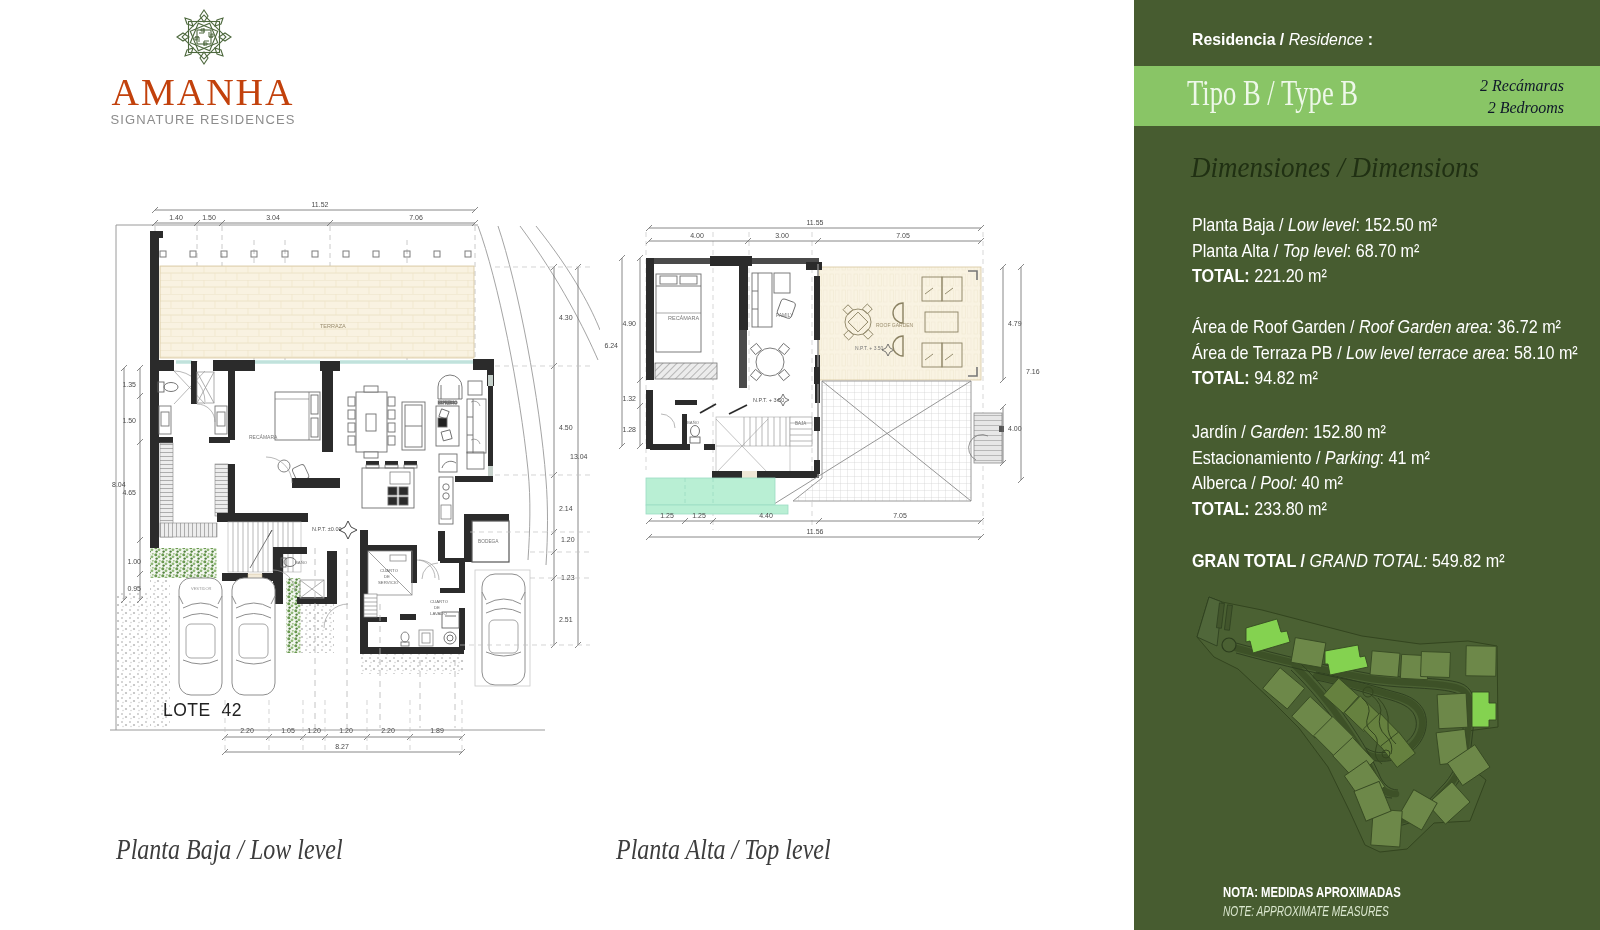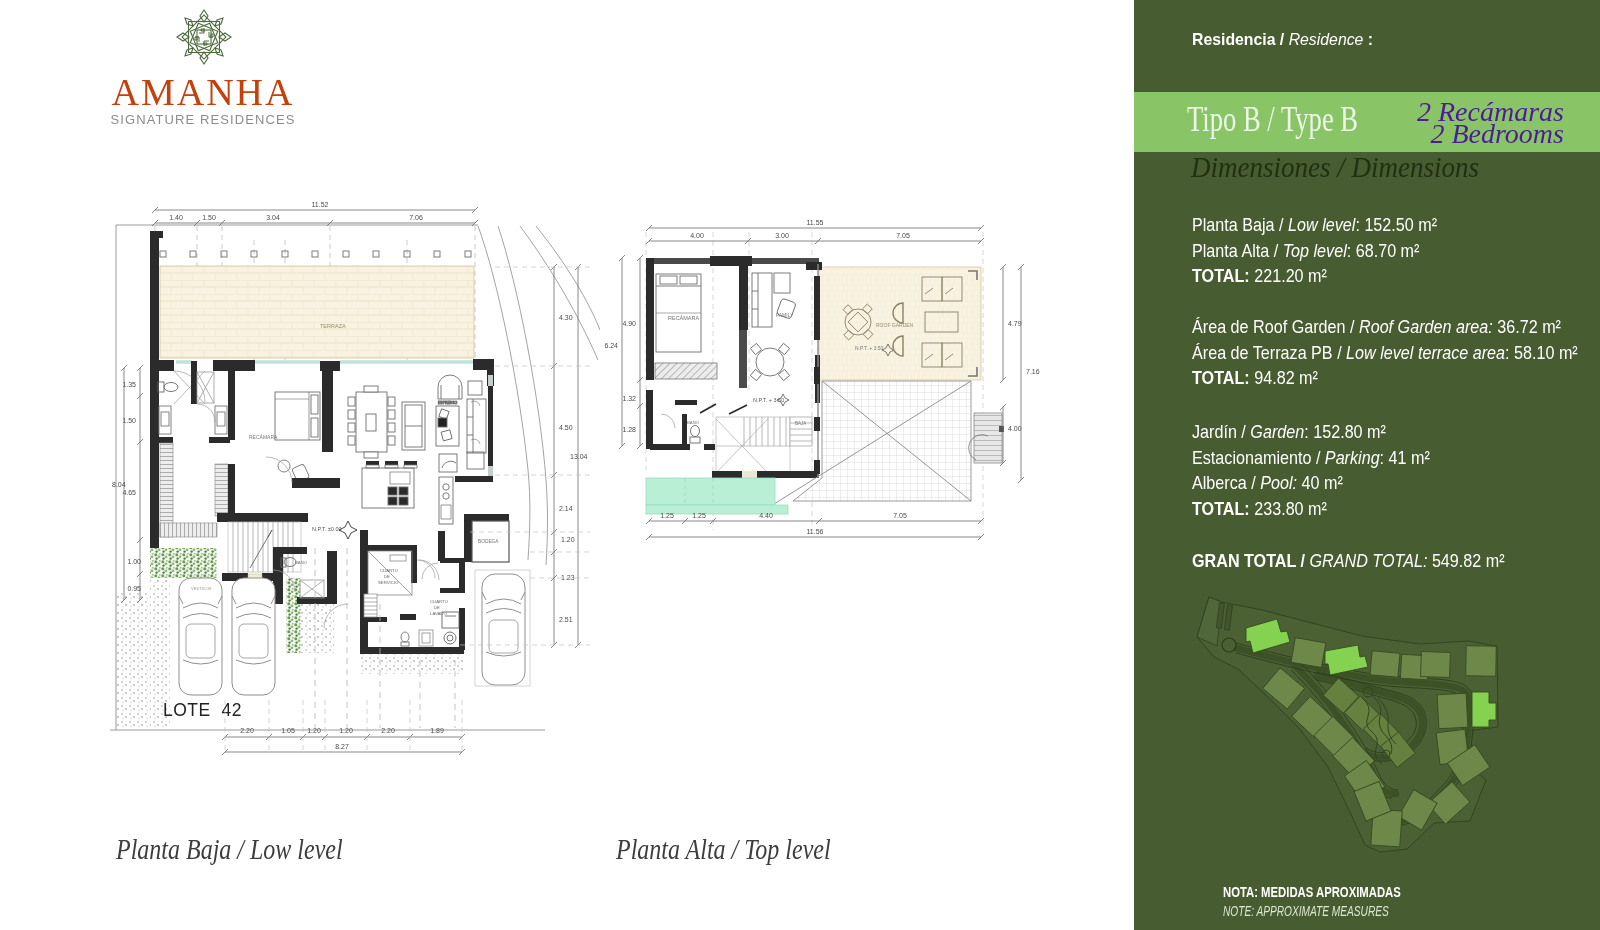--- a/index.html
+++ b/index.html
@@ -2,23 +2,23 @@
 <html><head>
 <meta charset="utf-8">
 <style>
 html,body{margin:0;padding:0;background:#fff;}
 .page{position:relative;width:1600px;height:930px;background:#ffffff;overflow:hidden;font-family:"Liberation Sans",sans-serif;}
 .abs{position:absolute;}
 
 .panel{position:absolute;left:1134px;top:0;width:466px;height:930px;background:#475c30;}
 .res{position:absolute;left:58px;top:30px;color:#fff;font-size:17px;font-weight:bold;white-space:nowrap;transform:scaleX(0.93);transform-origin:0 0;}
 .res i{font-weight:normal;font-style:italic;}
-.banner{position:absolute;left:0;top:66px;width:466px;height:60px;background:#89c566;margin-top:26px;}
+.banner{position:absolute;left:0;top:66px;width:466px;height:60px;background:#89c566;}
 .banner .tipo{position:absolute;left:53px;top:8px;font-family:"Liberation Serif",serif;font-size:35px;color:#eef8e9;transform:scaleX(0.76);transform-origin:0 0;white-space:nowrap;}
-.banner .rooms{position:absolute;right:36px;top:9px;text-align:right;font-family:"Liberation Serif",serif;font-style:italic;font-size:28px;line-height:22px;color:#4c1d95;}
+.banner .rooms{position:absolute;right:36px;top:9px;text-align:right;font-family:"Liberation Serif",serif;font-style:italic;font-size:16px;line-height:22px;color:#0f172a;}
 .dimh{position:absolute;left:57px;top:150px;font-family:"Liberation Serif",serif;font-style:italic;font-size:30px;color:#203013;transform:scaleX(0.9);transform-origin:0 0;white-space:nowrap;}
 .body{position:absolute;left:58px;top:212px;color:#fff;font-size:19px;line-height:25.5px;white-space:nowrap;transform:scaleX(0.85);transform-origin:0 0;}
 .body b{font-weight:bold;}
 .body i{font-style:italic;}
 .gap{height:25.5px;}
 .note1{position:absolute;left:89px;top:884px;color:#fff;font-size:14.5px;font-weight:bold;white-space:nowrap;transform:scaleX(0.78);transform-origin:0 0;}
 .note2{position:absolute;left:89px;top:903px;color:#dce8d0;font-size:14.5px;font-style:italic;white-space:nowrap;transform:scaleX(0.70);transform-origin:0 0;}
 
 .amanha{position:absolute;left:93px;top:70px;width:220px;text-align:center;font-family:"Liberation Serif",serif;font-size:38px;letter-spacing:2px;color:#c2410c;white-space:nowrap;}
 .sig{position:absolute;left:93px;top:112px;width:220px;text-align:center;font-size:13px;letter-spacing:1.1px;color:#8c8c8c;white-space:nowrap;}

